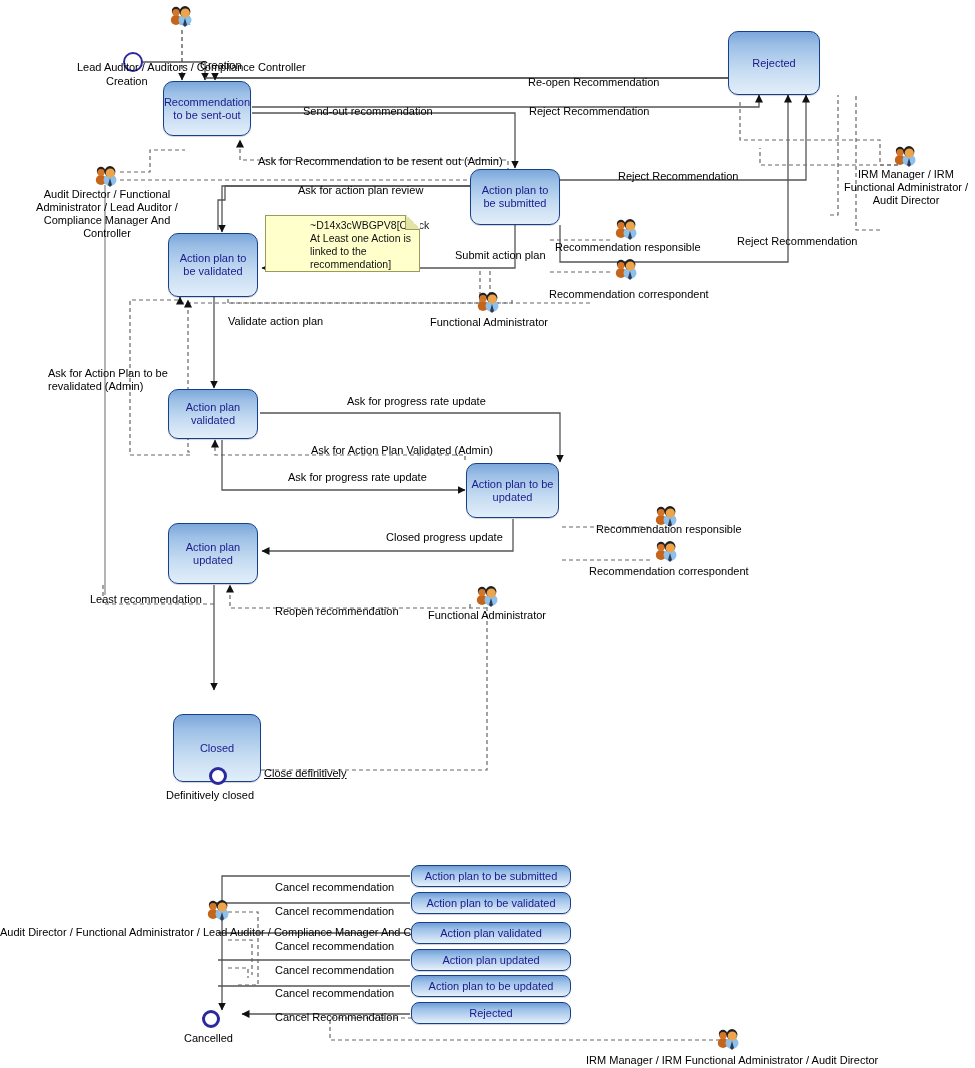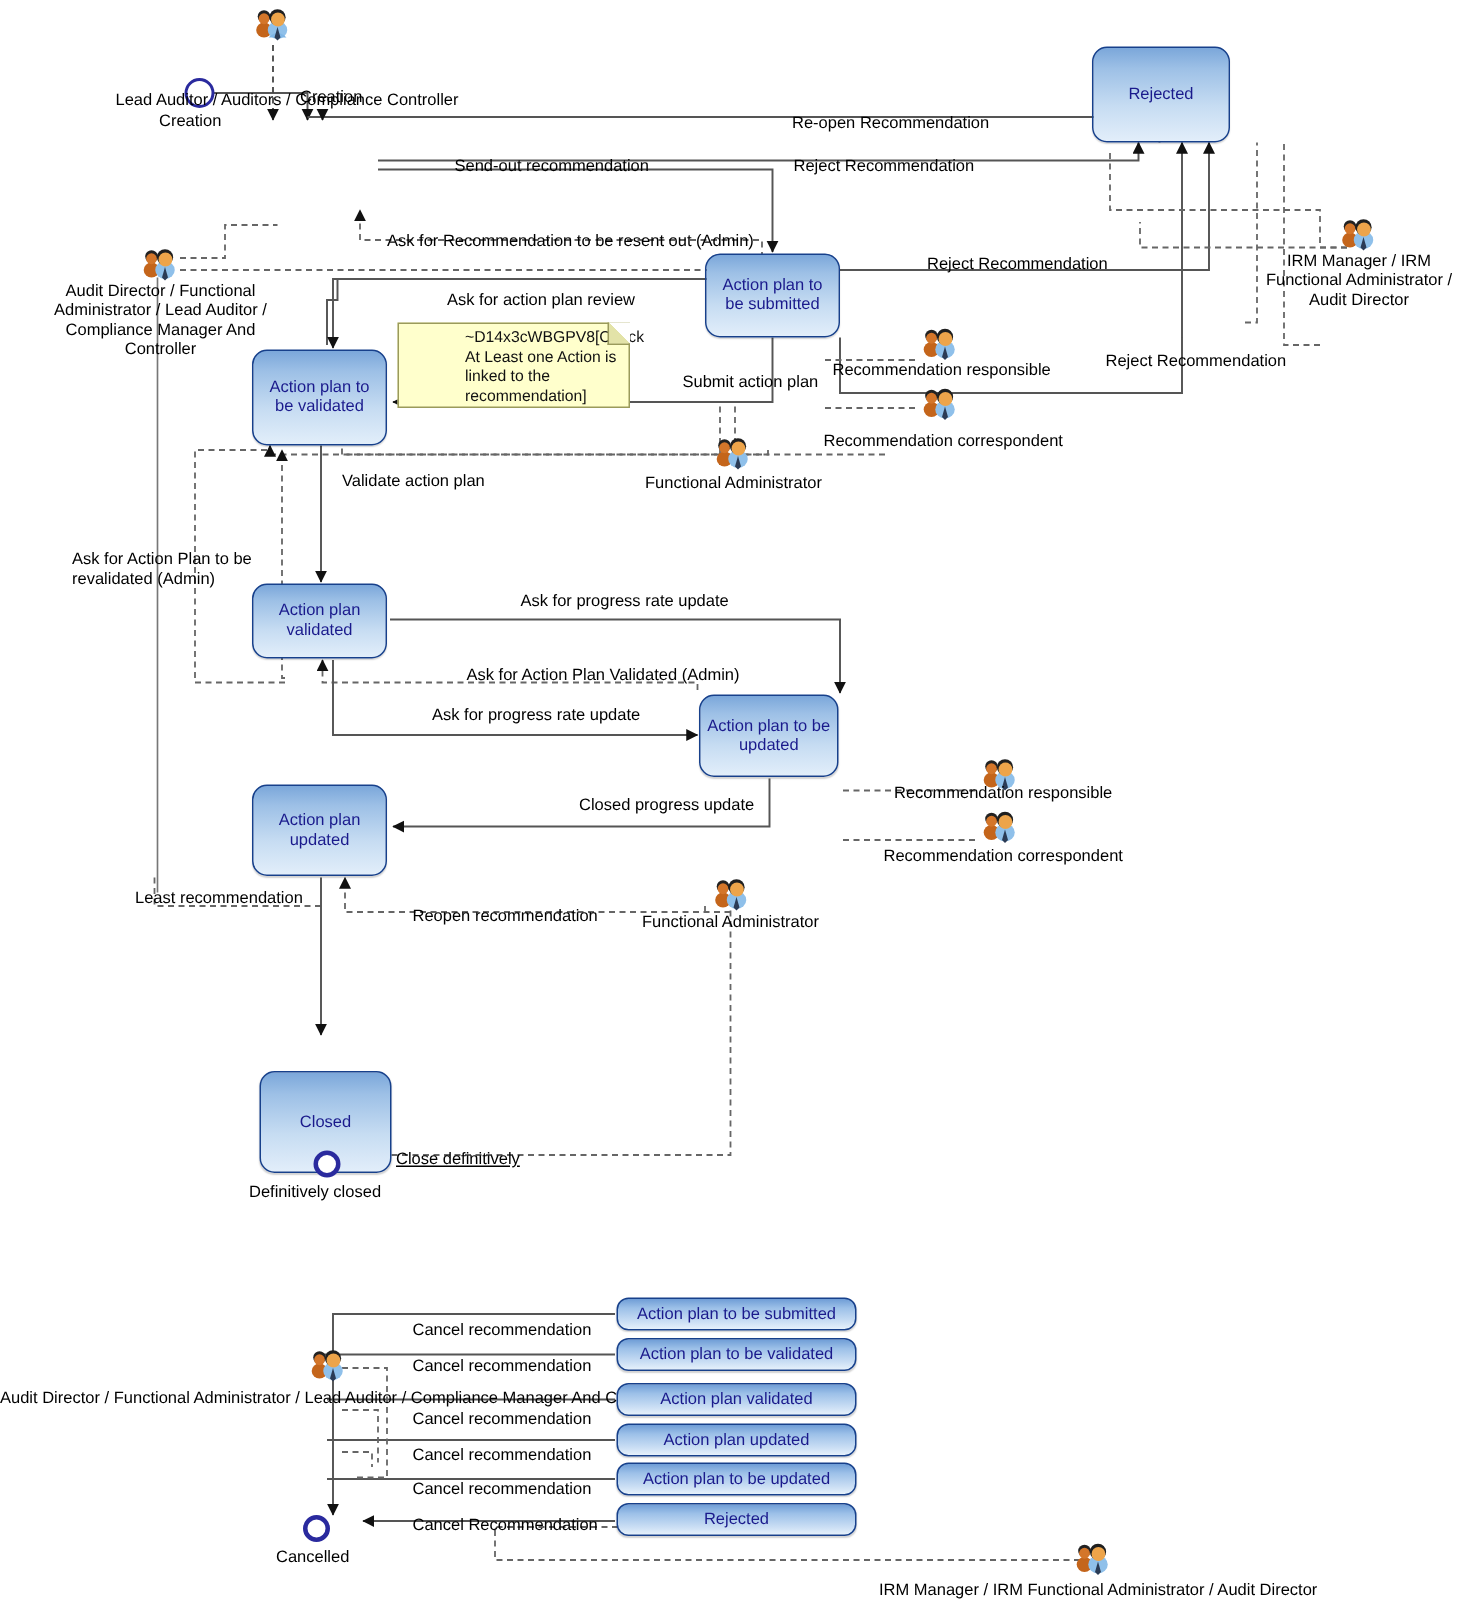--- a/index.html
+++ b/index.html
@@ -166,20 +166,23 @@
     <path d="M410,1014 L242,1014" marker-end="url(#ah)"></path>
   </g>
   <g fill="none" stroke="#666" stroke-width="1.2" stroke-dasharray="4,3">
     <path d="M228,912 L258,912 L258,985 L236,985"></path>
     <path d="M228,940 L252,940 L252,975"></path>
     <path d="M228,968 L248,968 L248,978"></path>
     <path d="M720,1040 L330,1040 L330,1018 L470,1018"></path>
   </g>
 </svg>
 
+<div class="state" style="left:163px;top:81px;width:88px;height:55px;">
+  <span>Recommendation to be sent-out</span>
+</div>
 
 <div class="state" style="left:728px;top:31px;width:92px;height:64px;">
   <span>Rejected</span>
 </div>
 
 <div class="state" style="left:470px;top:169px;width:90px;height:56px;">
   <span>Action plan to be submitted</span>
 </div>
 
 <div class="state" style="left:168px;top:233px;width:90px;height:64px;">
@@ -209,21 +212,21 @@
 <div class="lbl" style="left:166px;top:789px;">Definitively closed</div>
 
 <div class="circ" style="left:202px;top:1010px;width:18px;height:18px;border-width:3px;"></div>
 <div class="lbl" style="left:184px;top:1032px;">Cancelled</div>
 
 <div class="lbl" style="left:200px;top:59px;">Creation</div>
 <div class="lbl" style="left:528px;top:76px;">Re-open Recommendation</div>
 <div class="lbl" style="left:303px;top:105px;">Send-out recommendation</div>
 <div class="lbl" style="left:529px;top:105px;">Reject Recommendation</div>
 <div class="lbl" style="left:258px;top:155px;">Ask for Recommendation to be resent out (Admin)</div>
-<div class="lbl" style="left:298px;top:194px;">Ask for action plan review</div>
+<div class="lbl" style="left:298px;top:184px;">Ask for action plan review</div>
 <div class="lbl" style="left:618px;top:170px;">Reject Recommendation</div>
 <div class="lbl" style="left:737px;top:235px;">Reject Recommendation</div>
 <div class="lbl" style="left:455px;top:249px;">Submit action plan</div>
 <div class="lbl" style="left:228px;top:315px;">Validate action plan</div>
 <div class="lbl wrap" style="left:48px;top:367px;width:125px;text-align:left;">Ask for Action Plan to be revalidated (Admin)</div>
 <div class="lbl" style="left:347px;top:395px;">Ask for progress rate update</div>
 <div class="lbl" style="left:311px;top:444px;">Ask for Action Plan Validated (Admin)</div>
 <div class="lbl" style="left:288px;top:471px;">Ask for progress rate update</div>
 <div class="lbl" style="left:386px;top:531px;">Closed progress update</div>
 <div class="lbl" style="left:90px;top:593px;">Least recommendation</div>

